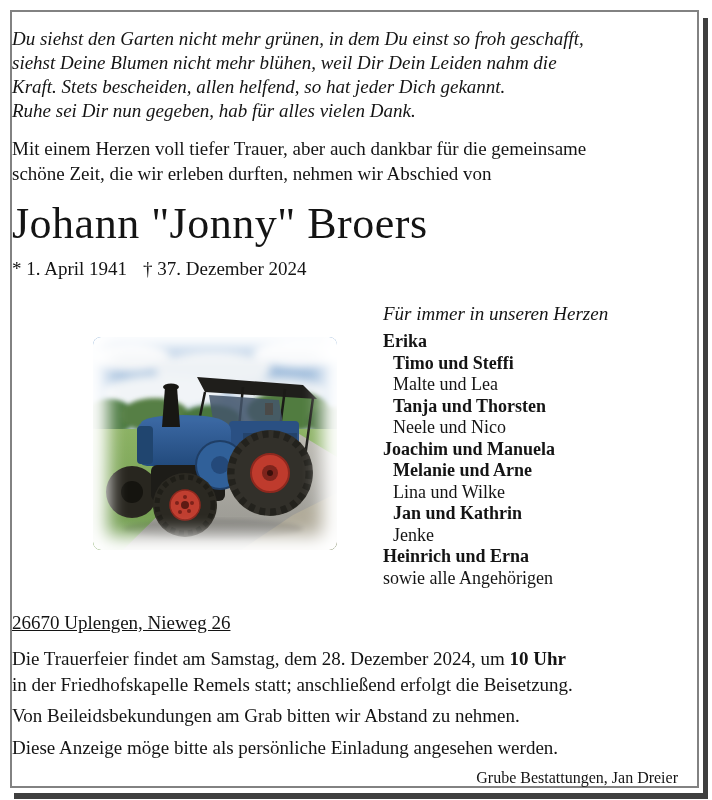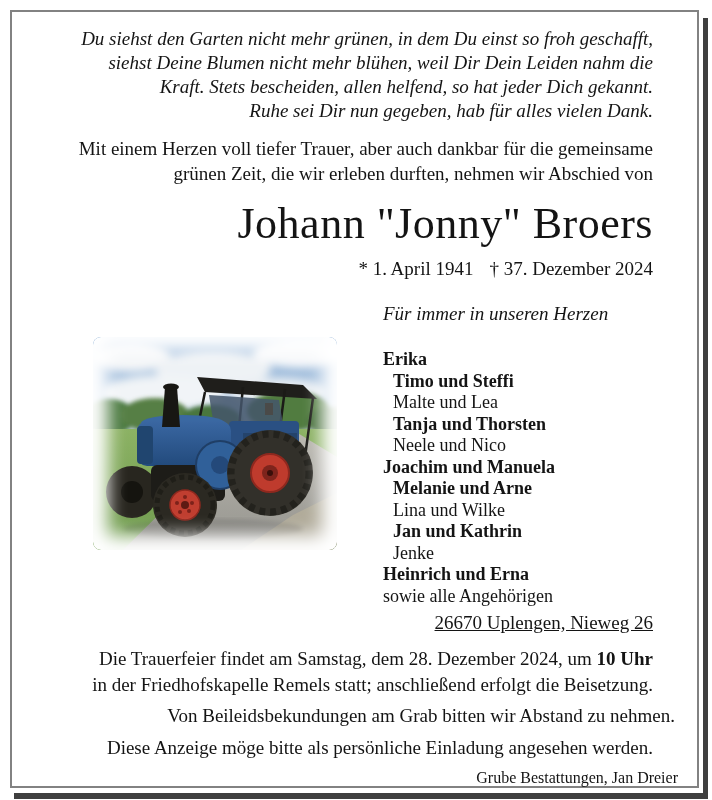--- a/index.html
+++ b/index.html
@@ -16,34 +16,34 @@
     border:2px solid #828282; background:#ffffff;
   }
   .shadow-right {
     position:absolute; top:18px; left:703px; width:5px; height:775px; background:#3f3f3f;
   }
   .shadow-bottom {
     position:absolute; left:14px; top:793px; width:694px; height:6px; background:#3f3f3f;
   }
 
   
-  .centered { position:absolute; left:1px; width:652px; text-align:right; }
+  .centered { position:absolute; left:12px; width:652px; text-align:left; }
   .poem { top:27px; font-style:italic; font-size:19px; line-height:24px; }
   .intro { top:136px; font-size:19px; line-height:25px; }
   .deceased-name { top:200px; font-size:44px; line-height:48px; letter-spacing:0.5px; }
   .dates { top:258px; font-size:19px; }
   .dates .sep { display:inline-block; width:16px; }
   .address { top:612px; font-size:19px;text-decoration:underline; }
   .service { top:646px; font-size:19px; line-height:26px; }
-  .note1 { top:705px; font-size:19px;margin-left:22px; }
+  .note1 { top:705px; font-size:19px; }
   .note2 { top:737px; font-size:19px; }
 
   
   .right-col { position:absolute; left:383px; top:303px; width:300px; }
-  .hearts-heading { font-style:italic; font-size:19px; margin-bottom:24px; }
+  .hearts-heading { font-style:italic; font-size:19px; margin-bottom:6px; }
   .mourner-list { list-style:none; }
   .mourner-list li { font-size:18px; line-height:21.5px; white-space:nowrap; }
   .mourner-list li.bold { font-weight:bold; }
   .mourner-list li.ind1 { padding-left:10px; }
 
   
   .signature-row {
     position:absolute; left:26px; top:764px; width:660px;
     display:flex; align-items:flex-end; font-size:16px;flex-direction:column;
   }
@@ -72,21 +72,21 @@
 
   <div class="centered poem">
     <div>Du siehst den Garten nicht mehr grünen, in dem Du einst so froh geschafft,</div>
     <div>siehst Deine Blumen nicht mehr blühen, weil Dir Dein Leiden nahm die</div>
     <div>Kraft. Stets bescheiden, allen helfend, so hat jeder Dich gekannt.</div>
     <div>Ruhe sei Dir nun gegeben, hab für alles vielen Dank.</div>
   </div>
 
   <div class="centered intro">
     <div>Mit einem Herzen voll tiefer Trauer, aber auch dankbar für die gemeinsame</div>
-    <div>grünen Zeit, die wir erleben durften, nehmen wir Abschied von</div>
+    <div>schöne Zeit, die wir erleben durften, nehmen wir Abschied von</div>
   </div>
 
   <div class="centered deceased-name">Johann "Jonny" Broers</div>
 
   <div class="centered dates">
     <span>* 1. April 1941</span><span class="sep"></span><span>† 37. Dezember 2024</span>
   </div>
 
   <div class="photo">
     <svg viewBox="0 0 244 213" preserveAspectRatio="none">

